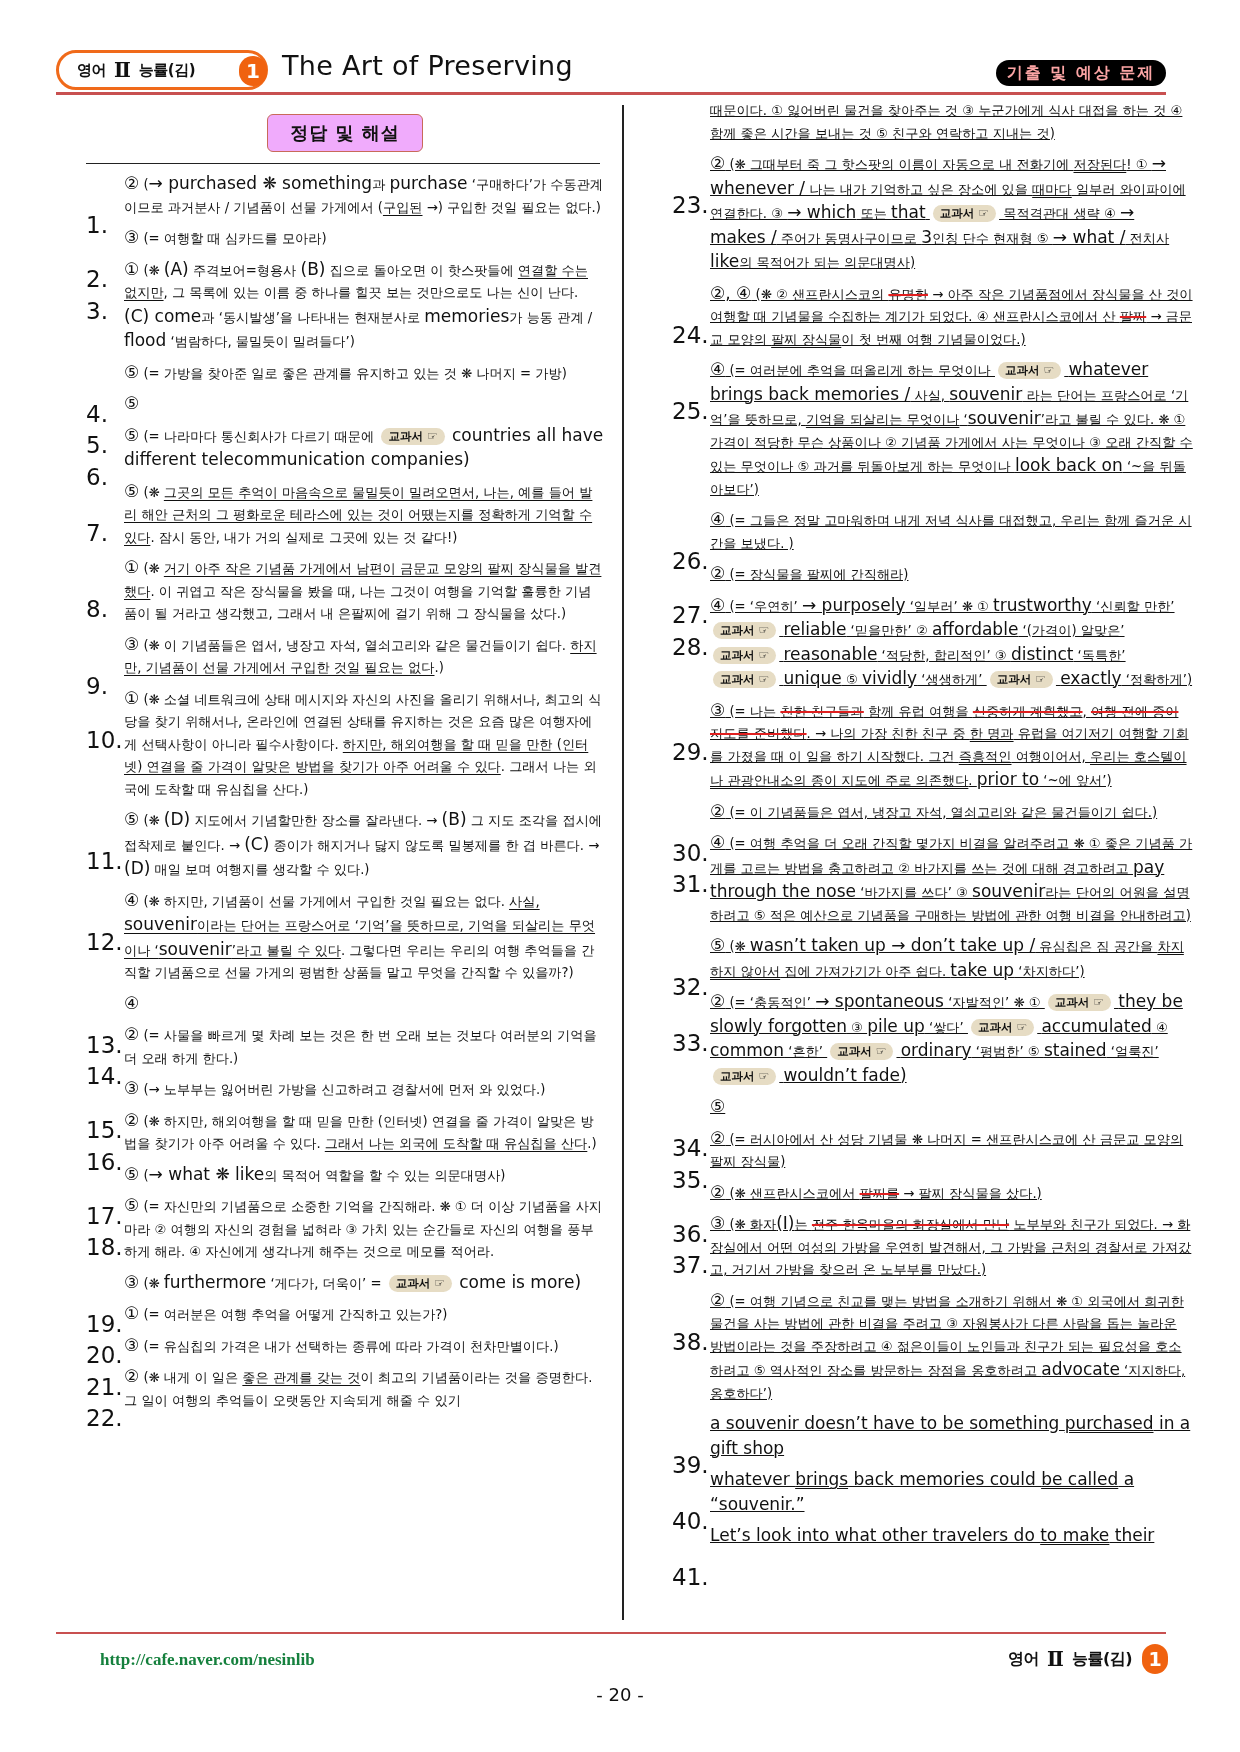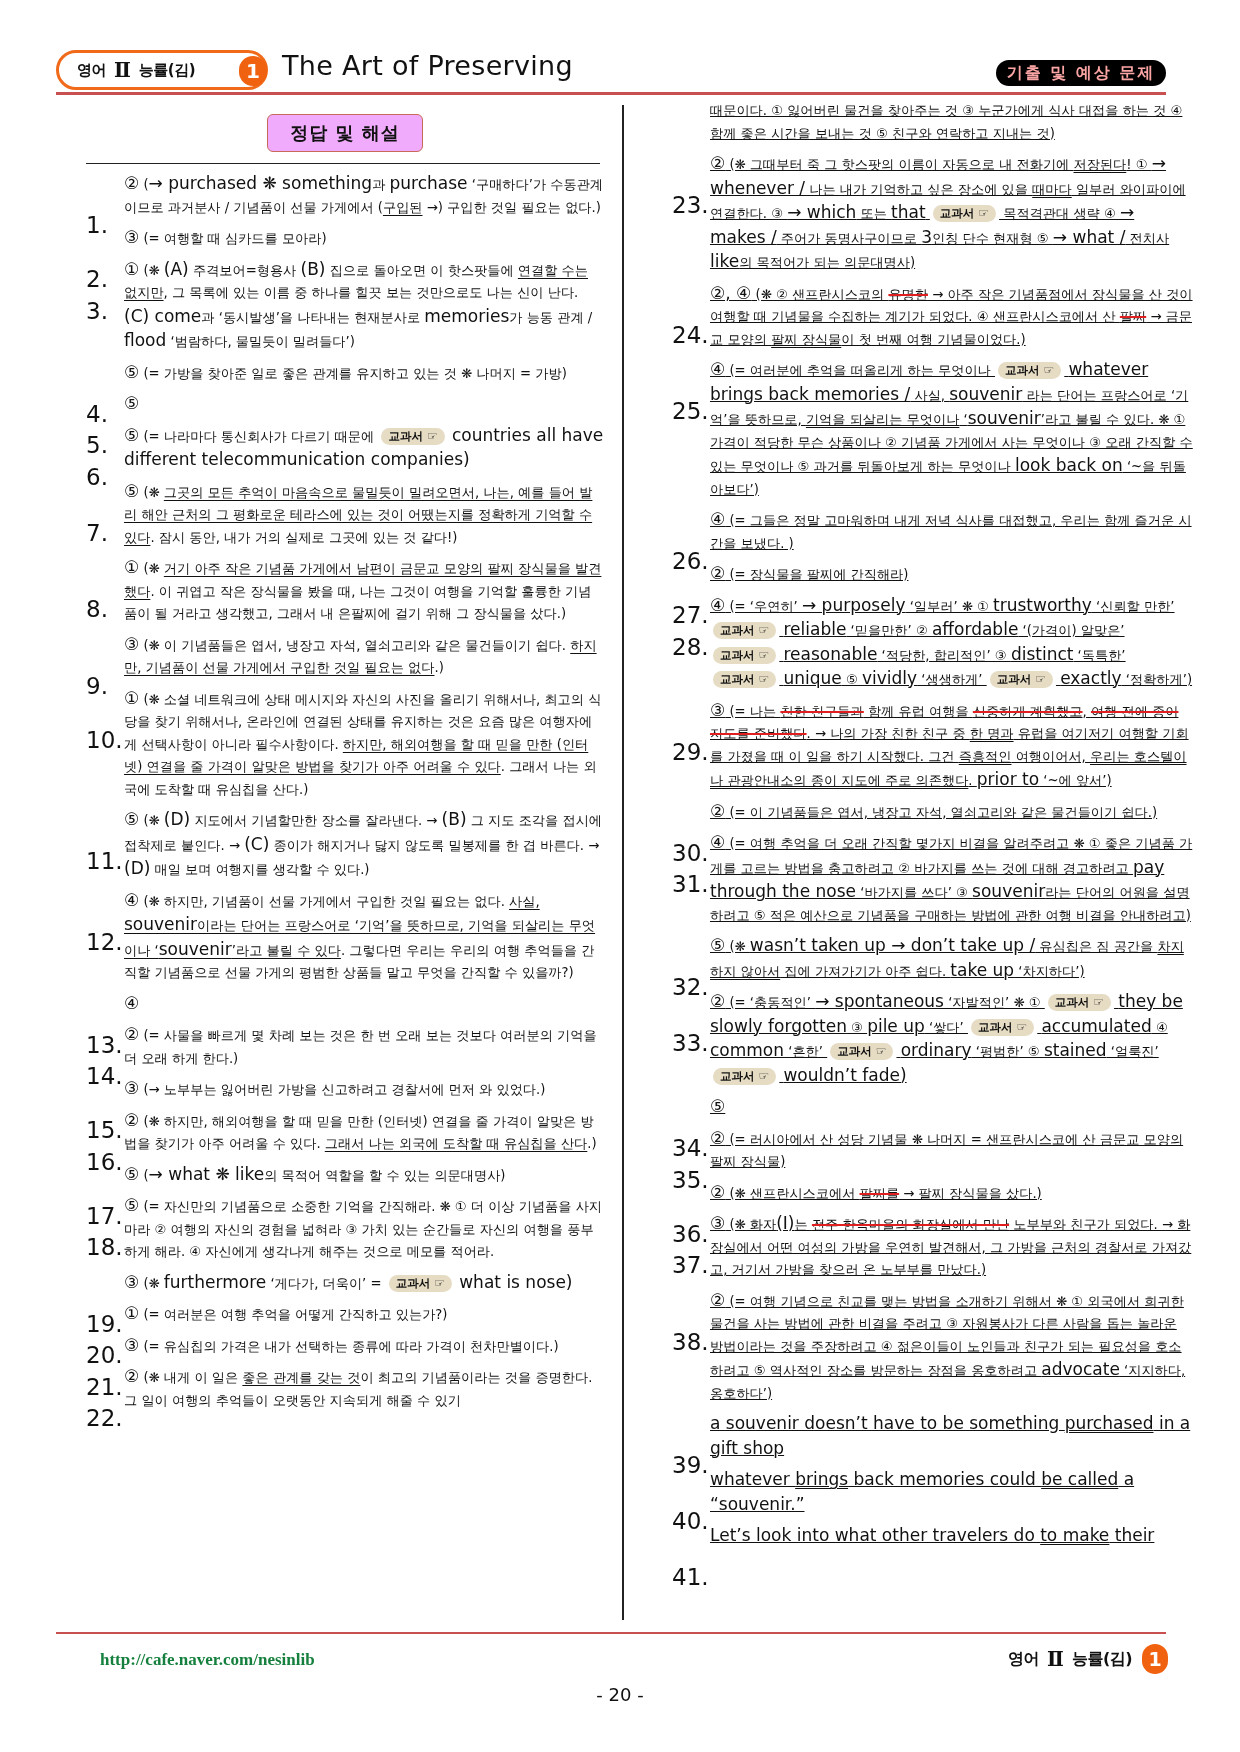--- a/index.html
+++ b/index.html
@@ -78,21 +78,21 @@
       <div class="item"><span class="num">9.</span><span class="body"><span class="en">③</span> (❋ 이 기념품들은 엽서, 냉장고 자석, 열쇠고리와 같은 물건들이기 쉽다. <span class="u">하지만, 기념품이 선물 가게에서 구입한 것일 필요는 없다</span>.)</span></div>
       <div class="item"><span class="num">10.</span><span class="body"><span class="en">①</span> (❋ 소셜 네트워크에 상태 메시지와 자신의 사진을 올리기 위해서나, 최고의 식당을 찾기 위해서나, 온라인에 연결된 상태를 유지하는 것은 요즘 많은 여행자에게 선택사항이 아니라 필수사항이다. <span class="u">하지만, 해외여행을 할 때 믿을 만한 (인터넷) 연결을 줄 가격이 알맞은 방법을 찾기가 아주 어려울 수 있다</span>. 그래서 나는 외국에 도착할 때 유심칩을 산다.)</span></div>
       <div class="item"><span class="num">11.</span><span class="body"><span class="en">⑤</span> (❋ <span class="en">(D)</span> 지도에서 기념할만한 장소를 잘라낸다. → <span class="en">(B)</span> 그 지도 조각을 접시에 접착제로 붙인다. → <span class="en">(C)</span> 종이가 해지거나 닳지 않도록 밀봉제를 한 겹 바른다. → <span class="en">(D)</span> 매일 보며 여행지를 생각할 수 있다.)</span></div>
       <div class="item"><span class="num">12.</span><span class="body"><span class="en">④</span> (❋ 하지만, 기념품이 선물 가게에서 구입한 것일 필요는 없다. <span class="u">사실, <span class="en">souvenir</span>이라는 단어는 프랑스어로 ‘기억’을 뜻하므로, 기억을 되살리는 무엇이나 ‘<span class="en">souvenir</span>’라고 불릴 수 있다</span>. 그렇다면 우리는 우리의 여행 추억들을 간직할 기념품으로 선물 가게의 평범한 상품들 말고 무엇을 간직할 수 있을까?)</span></div>
       <div class="item"><span class="num">13.</span><span class="body"><span class="en">④</span></span></div>
       <div class="item"><span class="num">14.</span><span class="body"><span class="en">②</span> (= 사물을 빠르게 몇 차례 보는 것은 한 번 오래 보는 것보다 여러분의 기억을 더 오래 하게 한다.)</span></div>
       <div class="item"><span class="num">15.</span><span class="body"><span class="en">③</span> (→ 노부부는 잃어버린 가방을 신고하려고 경찰서에 먼저 와 있었다.)</span></div>
       <div class="item"><span class="num">16.</span><span class="body"><span class="en">②</span> (❋ 하지만, 해외여행을 할 때 믿을 만한 (인터넷) 연결을 줄 가격이 알맞은 방법을 찾기가 아주 어려울 수 있다. <span class="u">그래서 나는 외국에 도착할 때 유심칩을 산다</span>.)</span></div>
       <div class="item"><span class="num">17.</span><span class="body"><span class="en">⑤</span> (<span class="en">→ what ❋ like</span>의 목적어 역할을 할 수 있는 의문대명사)</span></div>
       <div class="item"><span class="num">18.</span><span class="body"><span class="en">⑤</span> (= 자신만의 기념품으로 소중한 기억을 간직해라. ❋ ① 더 이상 기념품을 사지 마라 ② 여행의 자신의 경험을 넓혀라 ③ 가치 있는 순간들로 자신의 여행을 풍부하게 해라. ④ 자신에게 생각나게 해주는 것으로 메모를 적어라.</span></div>
-      <div class="item"><span class="num">19.</span><span class="body"><span class="en">③</span> (❋ <span class="en">furthermore</span> ‘게다가, 더욱이’ = <span class="tb">교과서<span class="hand">☞</span></span> <span class="en">what is nose)</span></span></div>
+      <div class="item"><span class="num">19.</span><span class="body"><span class="en">③</span> (❋ <span class="en">furthermore</span> ‘게다가, 더욱이’ = <span class="tb">교과서<span class="hand">☞</span></span> <span class="en">come is more)</span></span></div>
       <div class="item"><span class="num">20.</span><span class="body"><span class="en">①</span> (= 여러분은 여행 추억을 어떻게 간직하고 있는가?)</span></div>
       <div class="item"><span class="num">21.</span><span class="body"><span class="en">③</span> (= 유심칩의 가격은 내가 선택하는 종류에 따라 가격이 천차만별이다.)</span></div>
       <div class="item"><span class="num">22.</span><span class="body"><span class="en">②</span> (❋ 내게 이 일은 <span class="u">좋은 관계를 갖는 것</span>이 최고의 기념품이라는 것을 증명한다. 그 일이 여행의 추억들이 오랫동안 지속되게 해줄 수 있기</span></div>
     </div>
 </div>
 
 <div class="right-col">
   <div id="right-list">
       <div class="cont"><span>때문이다. ① 잃어버린 물건을 찾아주는 것 ③ 누군가에게 식사 대접을 하는 것 ④ 함께 좋은 시간을 보내는 것 ⑤ 친구와 연락하고 지내는 것)</span></div>
       <div class="item"><span class="num">23.</span><span class="body"><span class="en">②</span> (❋ 그때부터 죽 그 핫스팟의 이름이 자동으로 내 전화기에 <span class="u">저장된다</span>! ① <span class="en">→ whenever /</span> 나는 내가 기억하고 싶은 장소에 있을 <span class="u">때마다</span> 일부러 와이파이에 연결한다. ③ <span class="en">→ which</span> 또는 <span class="en">that</span> <span class="tb">교과서<span class="hand">☞</span></span> 목적격관대 생략 ④ <span class="en">→ makes /</span> 주어가 동명사구이므로 <span class="en">3</span>인칭 단수 현재형 ⑤ <span class="en">→ what /</span> 전치사 <span class="en">like</span>의 목적어가 되는 의문대명사)</span></div>

